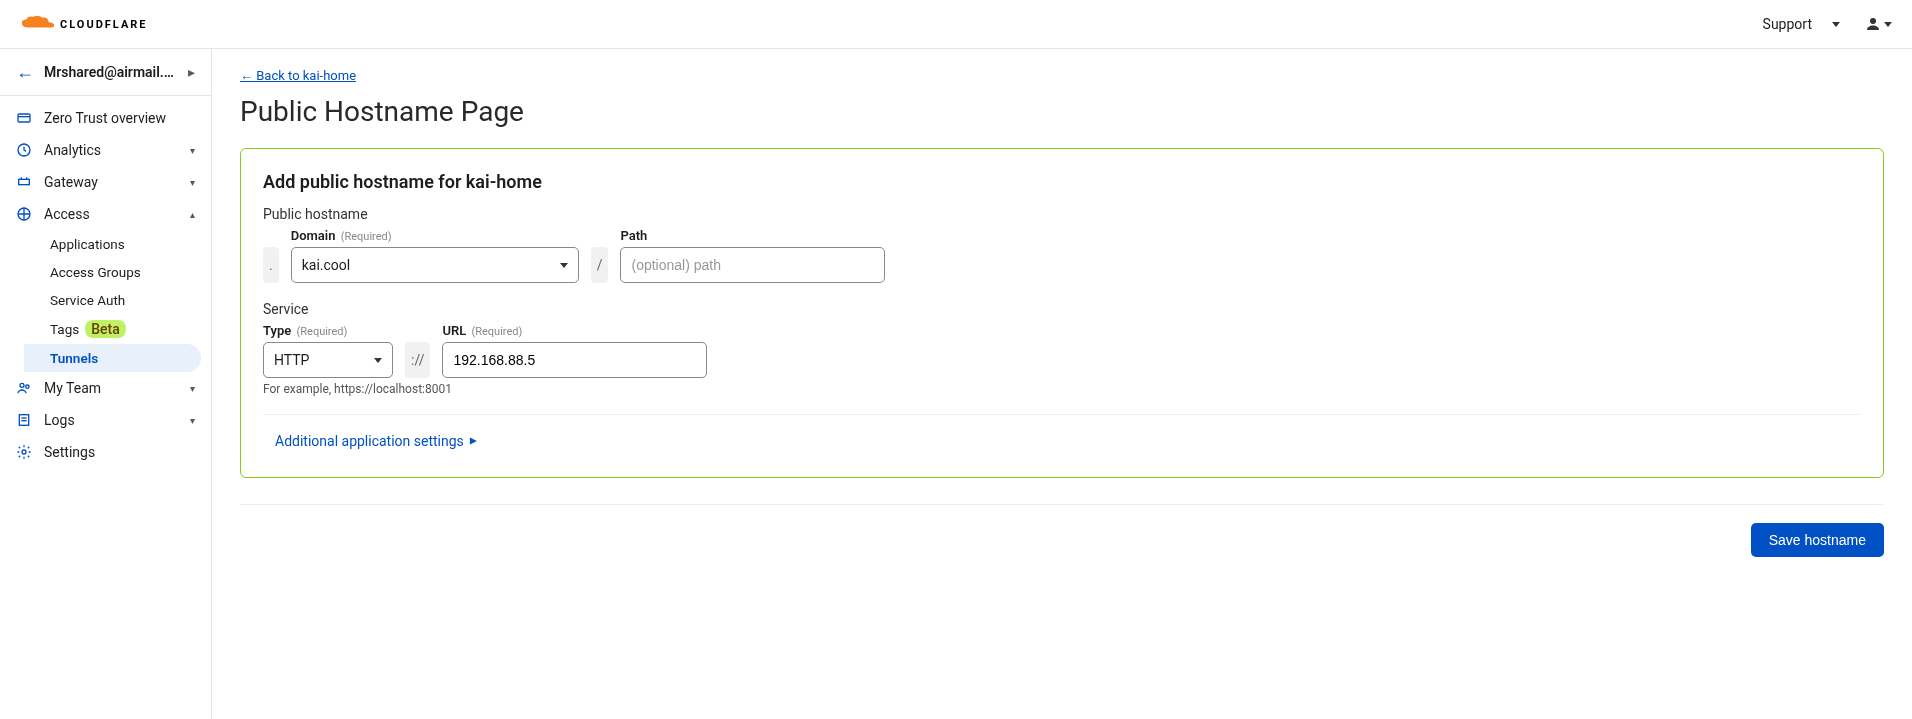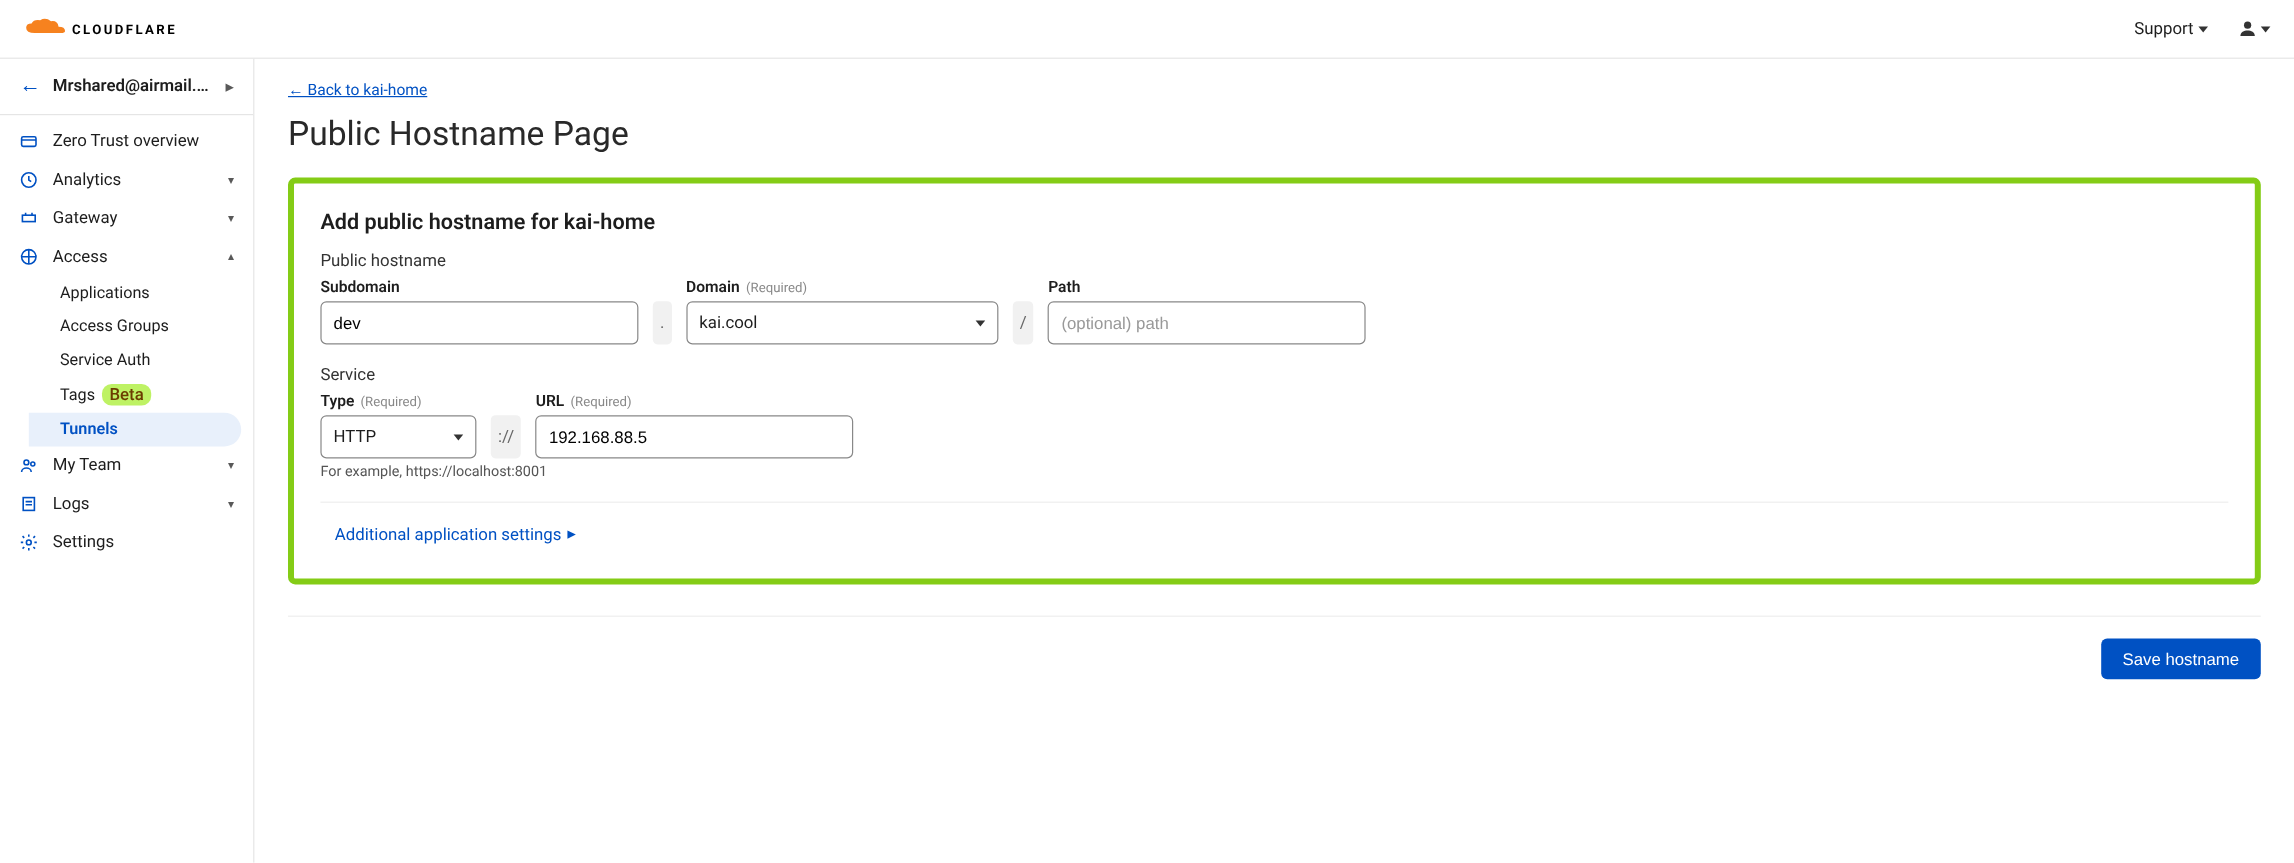--- a/index.html
+++ b/index.html
@@ -5,21 +5,21 @@
 * { box-sizing: border-box; margin: 0; padding: 0; }
 body { font-family: -apple-system, BlinkMacSystemFont, "Segoe UI", Roboto, Helvetica, Arial, sans-serif; font-size: 14px; color: #1d1d1d; background: #fff; }
 a { text-decoration: none; }
 
 
 .top-header { height: 49px; border-bottom: 1px solid #e5e5e5; display: flex; align-items: center; justify-content: space-between; padding: 0 20px; }
 .logo { display: flex; align-items: center; gap: 4px; color: #000; }
 .logo-mark { width: 36px; height: 18px; }
 .logo-text { font-size: 11px; font-weight: 700; letter-spacing: 2px; }
 .header-right { display: flex; align-items: center; gap: 24px; }
-.support-btn { display: flex; align-items: center; gap: 4px; font-size: 14px; color: #1d1d1d; cursor: pointer; }
+.support-btn { display: flex; align-items: center; gap: 20px; font-size: 14px; color: #1d1d1d; cursor: pointer; }
 .user-menu { display: flex; align-items: center; gap: 2px; cursor: pointer; }
 .caret { width: 0; height: 0; border-left: 4px solid transparent; border-right: 4px solid transparent; border-top: 5px solid #333; }
 
 
 .layout { display: flex; }
 .sidebar { width: 212px; border-right: 1px solid #e5e5e5; min-height: calc(100vh - 49px); }
 .content { flex: 1; padding: 18px 28px 30px 28px; max-width: calc(100% - 212px); }
 
 
 .account-row { display: flex; align-items: center; padding: 14px 16px; border-bottom: 1px solid #e5e5e5; gap: 10px; cursor: pointer; }
@@ -34,41 +34,41 @@
 .nav-item .lbl { flex: 1; }
 .nav-item .chev { color: #595959; font-size: 10px; }
 .nav-sub { padding-left: 44px; }
 .nav-sub .sub-item { padding: 6px 16px 6px 6px; font-size: 13.5px; cursor: pointer; display: flex; align-items: center; gap: 6px; }
 .sub-item.active { background: #e8f0fb; color: #0051c3; font-weight: 600; border-radius: 0 16px 16px 0; margin-right: 10px; margin-left: -20px; padding-left: 26px; }
 .badge-beta { background: #bef264; color: #6b3d00; font-size: 14px; padding: 1px 6px; border-radius: 8px; font-weight: 500; }
 
 
 .back-link { color: #0051c3; font-size: 13px; text-decoration: underline; }
 h1.page-title { font-size: 28px; font-weight: 400; margin: 12px 0 20px 0; color: #292929; }
-.card { border: 5px solid #84cc16; border-radius: 6px; padding: 22px 22px 28px 22px; }
+.card { border: 1px solid #84cc16; border-radius: 6px; padding: 22px 22px 28px 22px; }
 .card-title { font-size: 18px; font-weight: 600; margin-bottom: 14px; }
 .section-label { font-size: 14px; color: #333; margin-bottom: 6px; }
 .row { display: flex; align-items: flex-end; gap: 12px; margin-bottom: 18px; }
 .field { display: flex; flex-direction: column; }
 .field-label { font-size: 13px; font-weight: 600; margin-bottom: 4px; color: #1d1d1d; }
 .field-label .req { font-weight: 400; font-size: 11px; color: #888; margin-left: 2px; }
 .input, .select { height: 36px; border: 1px solid #888; border-radius: 5px; padding: 0 10px; font-size: 14px; background: #fff; }
 .select { display: flex; align-items: center; justify-content: space-between; cursor: pointer; }
 .select .sel-label { color: #1d1d1d; }
 .select .caret { margin-left: 8px; }
 .sep { height: 36px; display: flex; align-items: center; justify-content: center; font-size: 14px; color: #666; background: #f1f1f1; border-radius: 4px; padding: 0 6px; }
 .helper { font-size: 12px; color: #555; margin-top: 4px; }
 hr.divider { border: none; border-top: 1px solid #eee; margin: 18px 0; }
 .additional { color: #0051c3; font-size: 14px; display: flex; align-items: center; gap: 4px; cursor: pointer; margin-top: 6px; margin-left: 12px; }
 .footer-bar { display: flex; justify-content: flex-end; margin-top: 26px; border-top: 1px solid #eee; padding-top: 18px; }
 .btn-primary { background: #0051c3; color: #fff; border: none; border-radius: 5px; padding: 9px 18px; font-size: 14px; font-weight: 500; cursor: pointer; }
 .chev-right { display:inline-block; transform: rotate(-90deg); }
 
 .w-sub { width: 265px; }
-.w-dom { width: 260px; gap: 32px; }
+.w-dom { width: 288px; gap: 32px; }
 .w-path { width: 265px; }
 .w-type { width: 130px; }
 .w-url { width: 265px; }
 input::placeholder { color: #999; }
 </style>
 </head>
 <body>
 
 <div class="top-header">
   <div class="logo">
@@ -195,24 +195,20 @@
   <main class="content">
     <a href="#" class="back-link">← Back to kai-home</a>
     <h1 class="page-title">Public Hostname Page</h1>
 
     <div class="card">
       <div class="card-title">Add public hostname for kai-home</div>
 
       <div class="section-label">Public hostname</div>
 
       <div class="row">
-        <div class="field">
-          <div class="field-label"><span>Subdomain</span></div>
-          <input class="input w-sub" value="dev" style="">
-        </div>
         <div class="sep">.</div>
         <div class="field">
           <div class="field-label"><span>Domain</span> <span class="req">(Required)</span></div>
           <div class="select w-dom">
             <span class="sel-label">kai.cool</span>
             <span class="caret"></span>
           </div>
         </div>
         <div class="sep">/</div>
         <div class="field">

